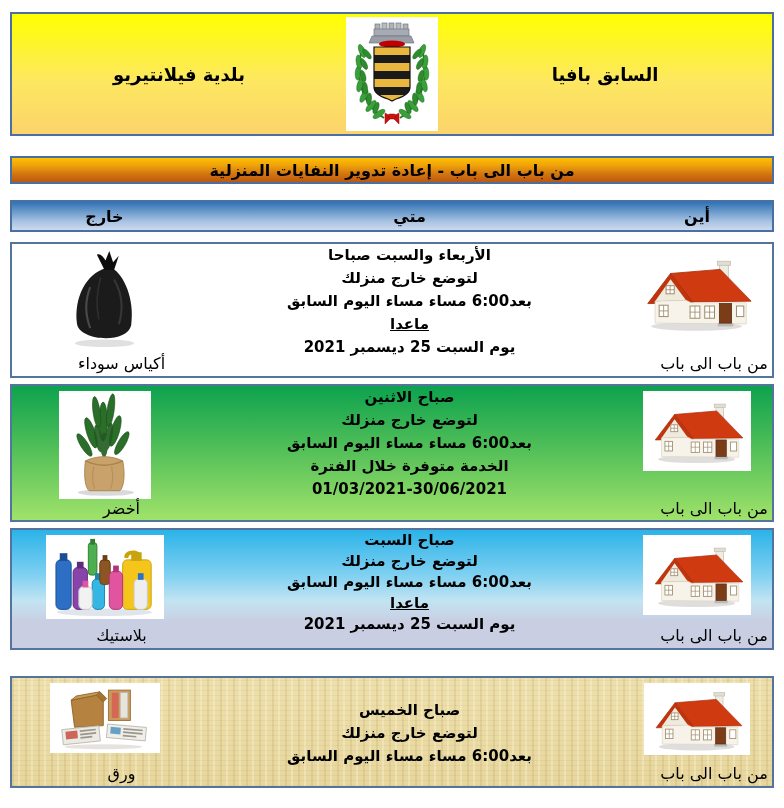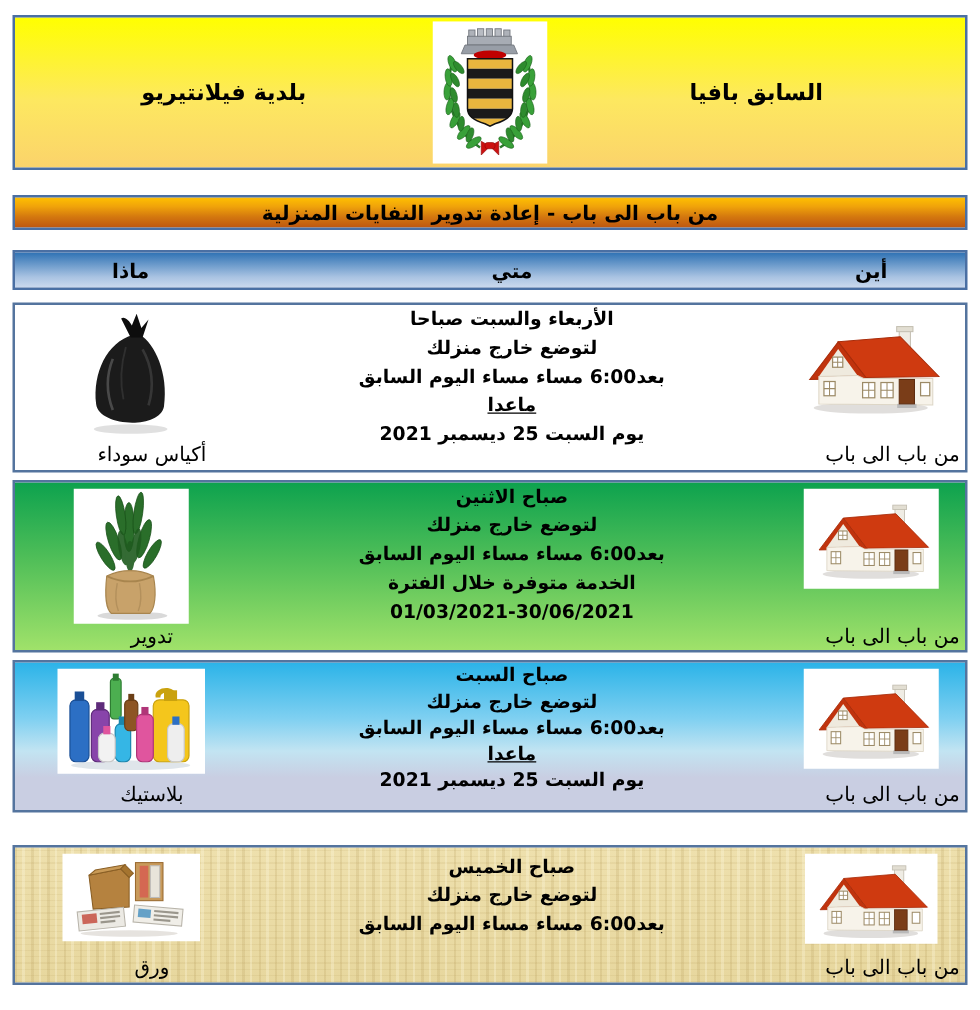--- a/index.html
+++ b/index.html
@@ -119,21 +119,21 @@
     <div class="header-text">بلدية فيلانتيريو</div>
   </header>
 
   <div class="panel banner">
     <span>من باب الى باب - إعادة تدوير النفايات المنزلية</span>
   </div>
 
   <div class="panel grid3 thead">
     <div>أين</div>
     <div>متي</div>
-    <div>ماذا</div>
+    <div>خارج</div>
   </div>
 
   <section class="panel grid3 sched row-black">
     <div class="cell-side">
       <span class="card">
         <svg width="118" height="84" viewBox="0 0 145 100">
           <ellipse cx="72" cy="91" rx="56" ry="5.5" fill="rgba(60,50,40,.16)"></ellipse>
           <rect x="100" y="14" width="11" height="20" fill="#efece4" stroke="#c3beb1"></rect>
           <rect x="97.5" y="11" width="16" height="5" fill="#e2ded2" stroke="#c3beb1"></rect>
           <polygon points="40,26 101,21 139,60 67,61" fill="#cf3a10" stroke="#a82c0a"></polygon>
@@ -243,21 +243,21 @@
           <g fill="#1f5b1f" opacity=".9">
             <ellipse cx="38" cy="48" rx="4" ry="15" transform="rotate(-10 38 48)"></ellipse>
             <ellipse cx="49" cy="46" rx="4" ry="15" transform="rotate(10 49 46)"></ellipse>
             <ellipse cx="44" cy="55" rx="4" ry="13"></ellipse>
           </g>
           <path d="M24,72 C22,90 24,101 28,104 L61,104 C65,100 67,88 64,72 C51,66 37,66 24,72 Z" fill="#c8a26a" stroke="#a8854e"></path>
           <path d="M24,72 C37,78 51,78 64,72" fill="none" stroke="#a8854e" stroke-width="1.5"></path>
           <path d="M33,78 C31,88 32,97 34,102 M52,78 C54,88 53,97 51,102" fill="none" stroke="#b3905c" stroke-width="1.2"></path>
         </svg>
       </span>
-      <span class="side-label">تدوير</span>
+      <span class="side-label">أخضر</span>
     </div>
   </section>
 
   <section class="panel grid3 sched row-blue">
     <div class="cell-side">
       <span class="card">
         <svg width="100" height="76" viewBox="0 0 145 100">
           <ellipse cx="72" cy="91" rx="56" ry="5.5" fill="rgba(60,50,40,.16)"></ellipse>
           <rect x="100" y="14" width="11" height="20" fill="#efece4" stroke="#c3beb1"></rect>
           <rect x="97.5" y="11" width="16" height="5" fill="#e2ded2" stroke="#c3beb1"></rect>
@@ -354,21 +354,21 @@
               <line x1="64" y1="73.5" x2="76" y2="73.5"></line>
             <line x1="88" y1="66" x2="88" y2="81"></line>
               <line x1="82" y1="73.5" x2="94" y2="73.5"></line>
           </g>
           <rect x="98" y="87" width="19" height="4" fill="#b9b9b9"></rect>
           <rect x="100" y="63" width="15" height="24" fill="#7a3d18" stroke="#5d2c10"></rect>
         </svg>
       </span>
       <span class="side-label">من باب الى باب</span>
     </div>
-    <div class="cell-when" style="padding-top:4px">
+    <div class="cell-when" style="padding-top:21px">
       <div class="ln">صباح الخميس</div>
       <div class="ln">لتوضع خارج منزلك</div>
       <div class="ln">بعد6:00 مساء مساء اليوم السابق</div>
     </div>
     <div class="cell-side">
       <span class="card">
         <svg width="102" height="66" viewBox="0 0 108 78">
           <rect width="108" height="78" fill="#fff"></rect>
           <g stroke-width="1">
             <rect x="58" y="6" width="26" height="36" fill="#c89a5b" stroke="#9a6a30"></rect>

